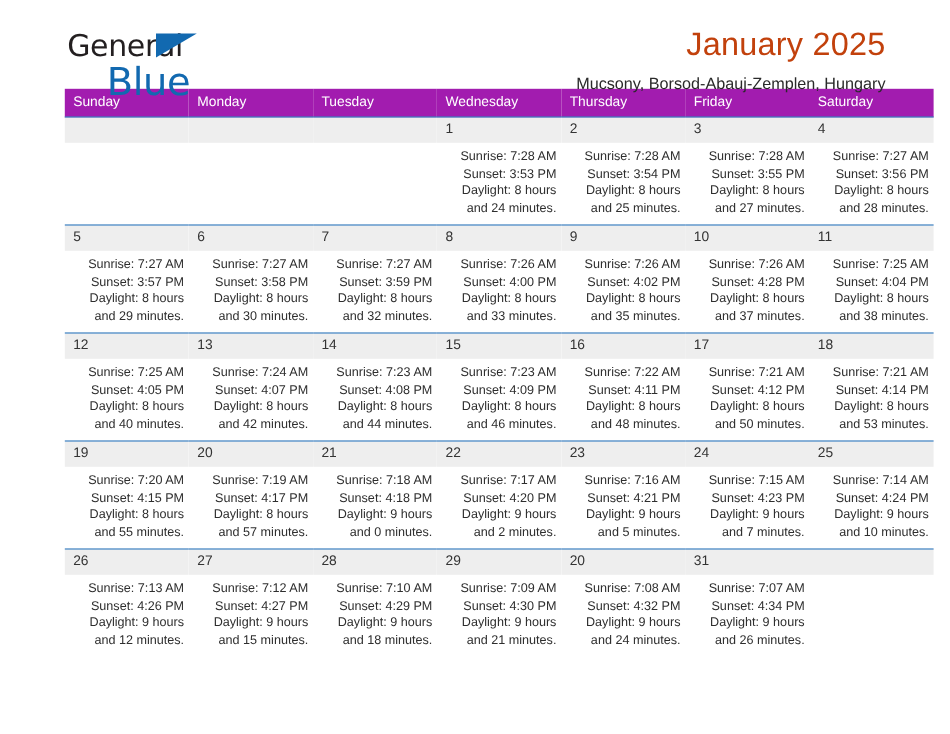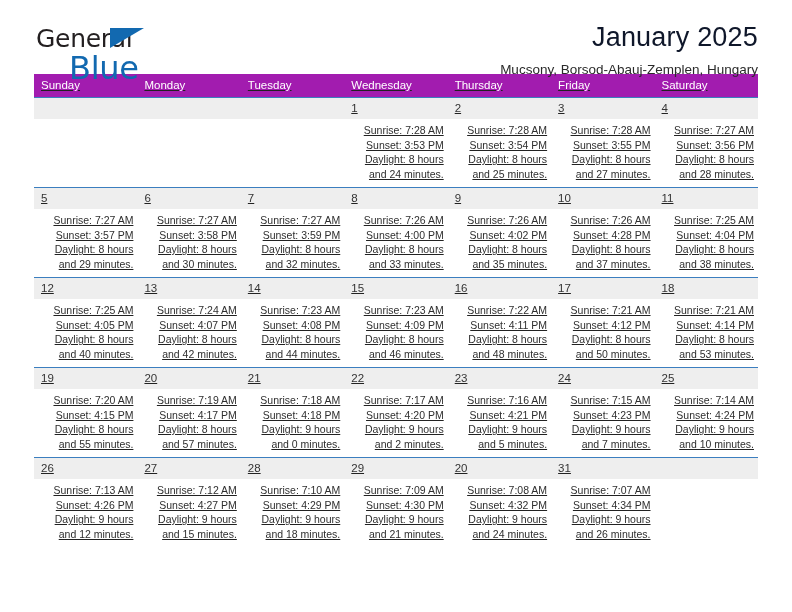--- a/index.html
+++ b/index.html
@@ -12,22 +12,21 @@
     background: #ffffff;
     font-family: "Liberation Sans", sans-serif;
     color: #222222;
     overflow: hidden;
   }
   .page {
     position: relative;
     width: 792px;
     height: 612px;
     box-sizing: border-box;
-    padding: 0 34px;
-    text-decoration: underline;
+    padding: 0 54px;
   }
 
   
   .topbar {
     position: relative;
     height: 74px;
   }
   .logo {
     position: absolute;
     left: 2px;
@@ -63,21 +62,21 @@
     font-family: "DejaVu Sans", sans-serif;
   }
   .title-block {
     position: absolute;
     right: 0;
     top: 22px;
     text-align: right;
   }
   .cal-title {
     font-size: 27px;
-    color: #0f172a;
+    color: #c2410c;
     font-weight: normal;
     letter-spacing: 0.2px;
   }
   .cal-subtitle {
     margin-top: 9px;
     font-size: 13.5px;
     color: #2a2a2a;
   }
 
   

